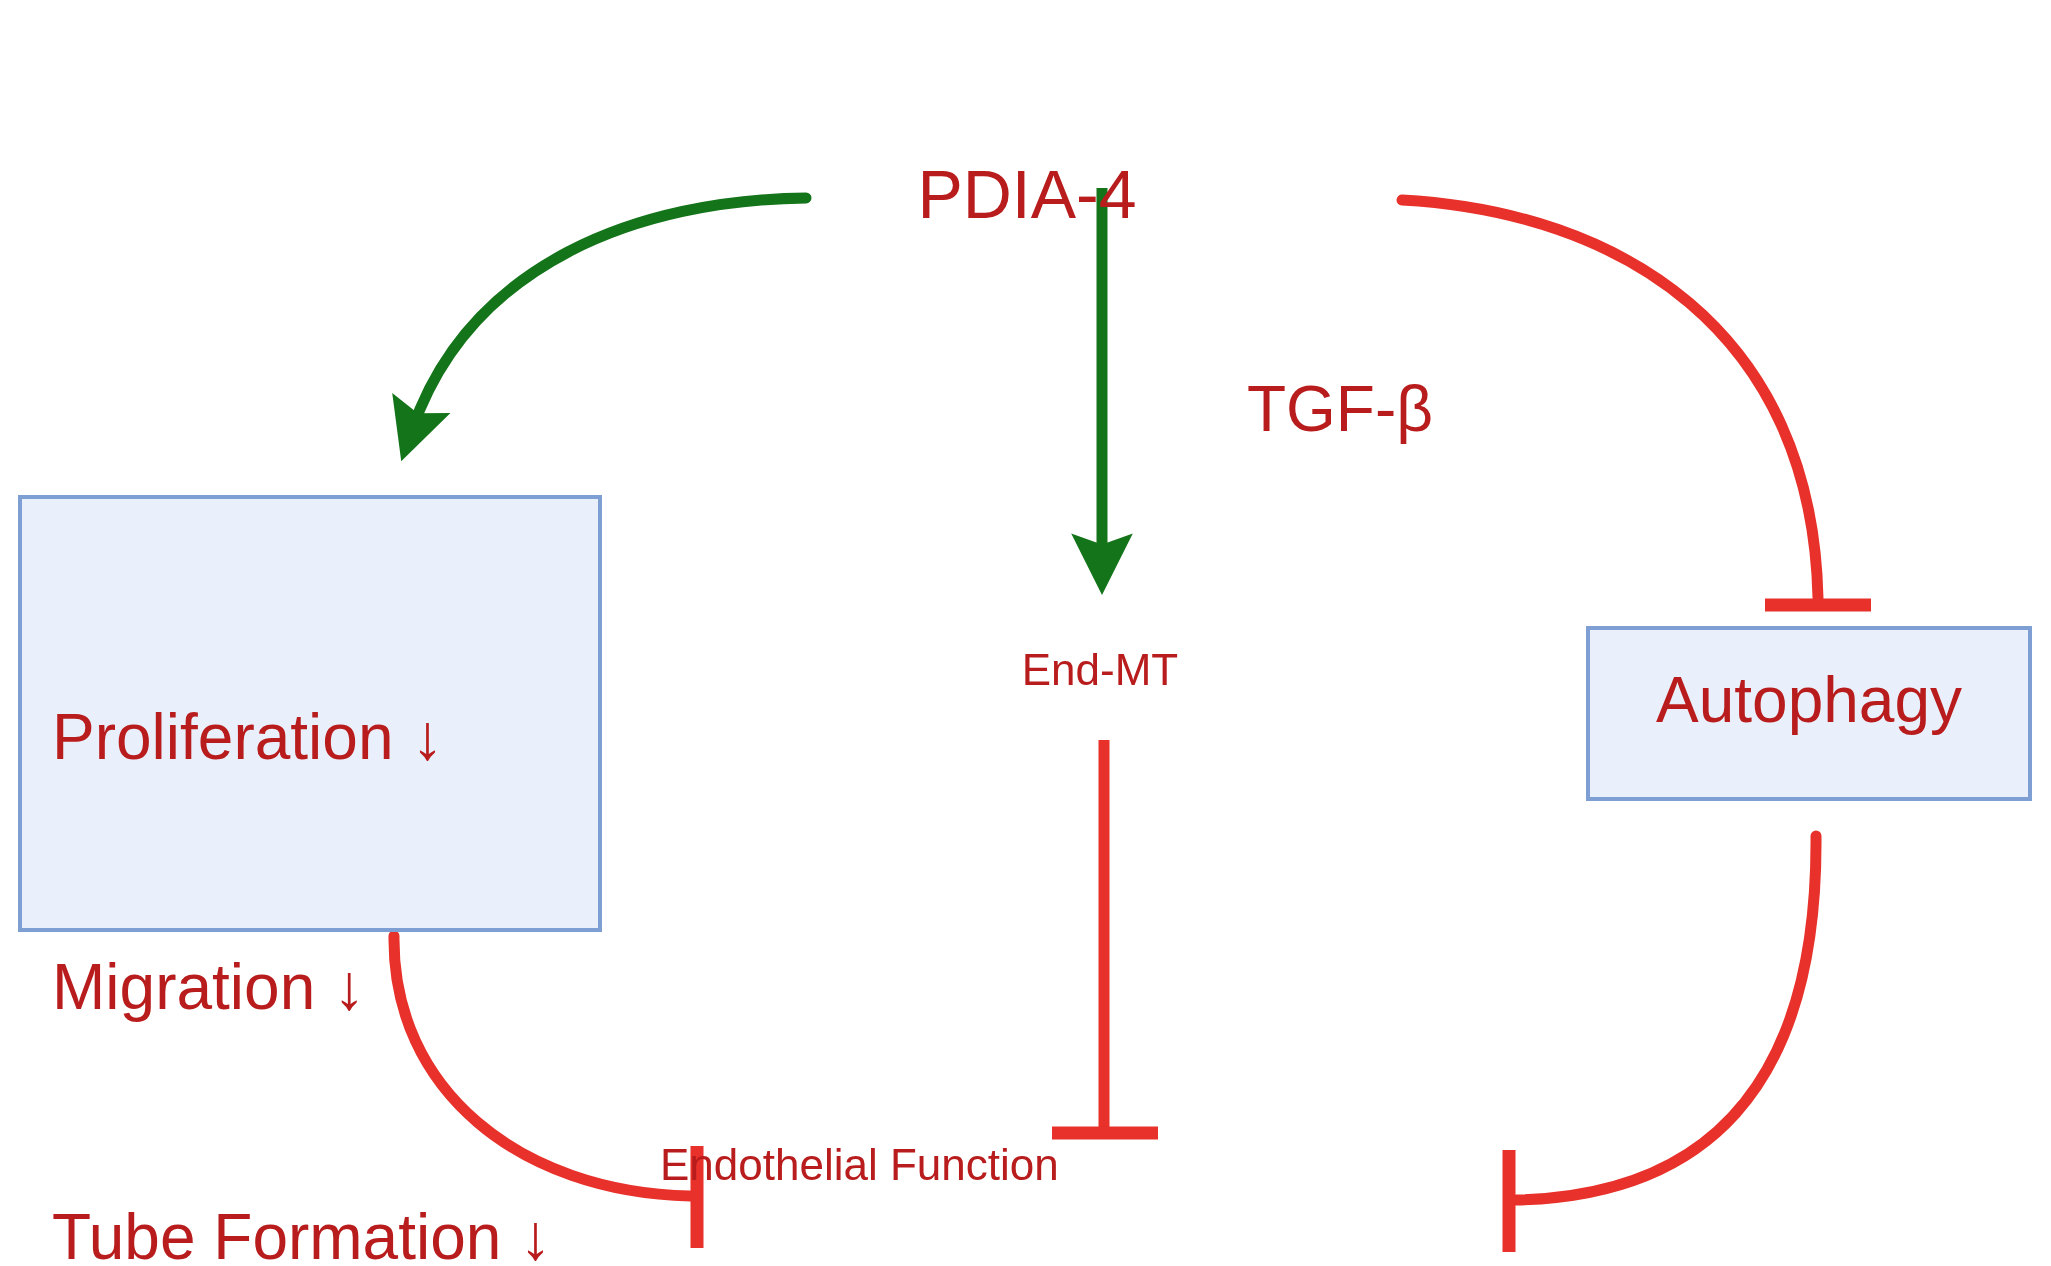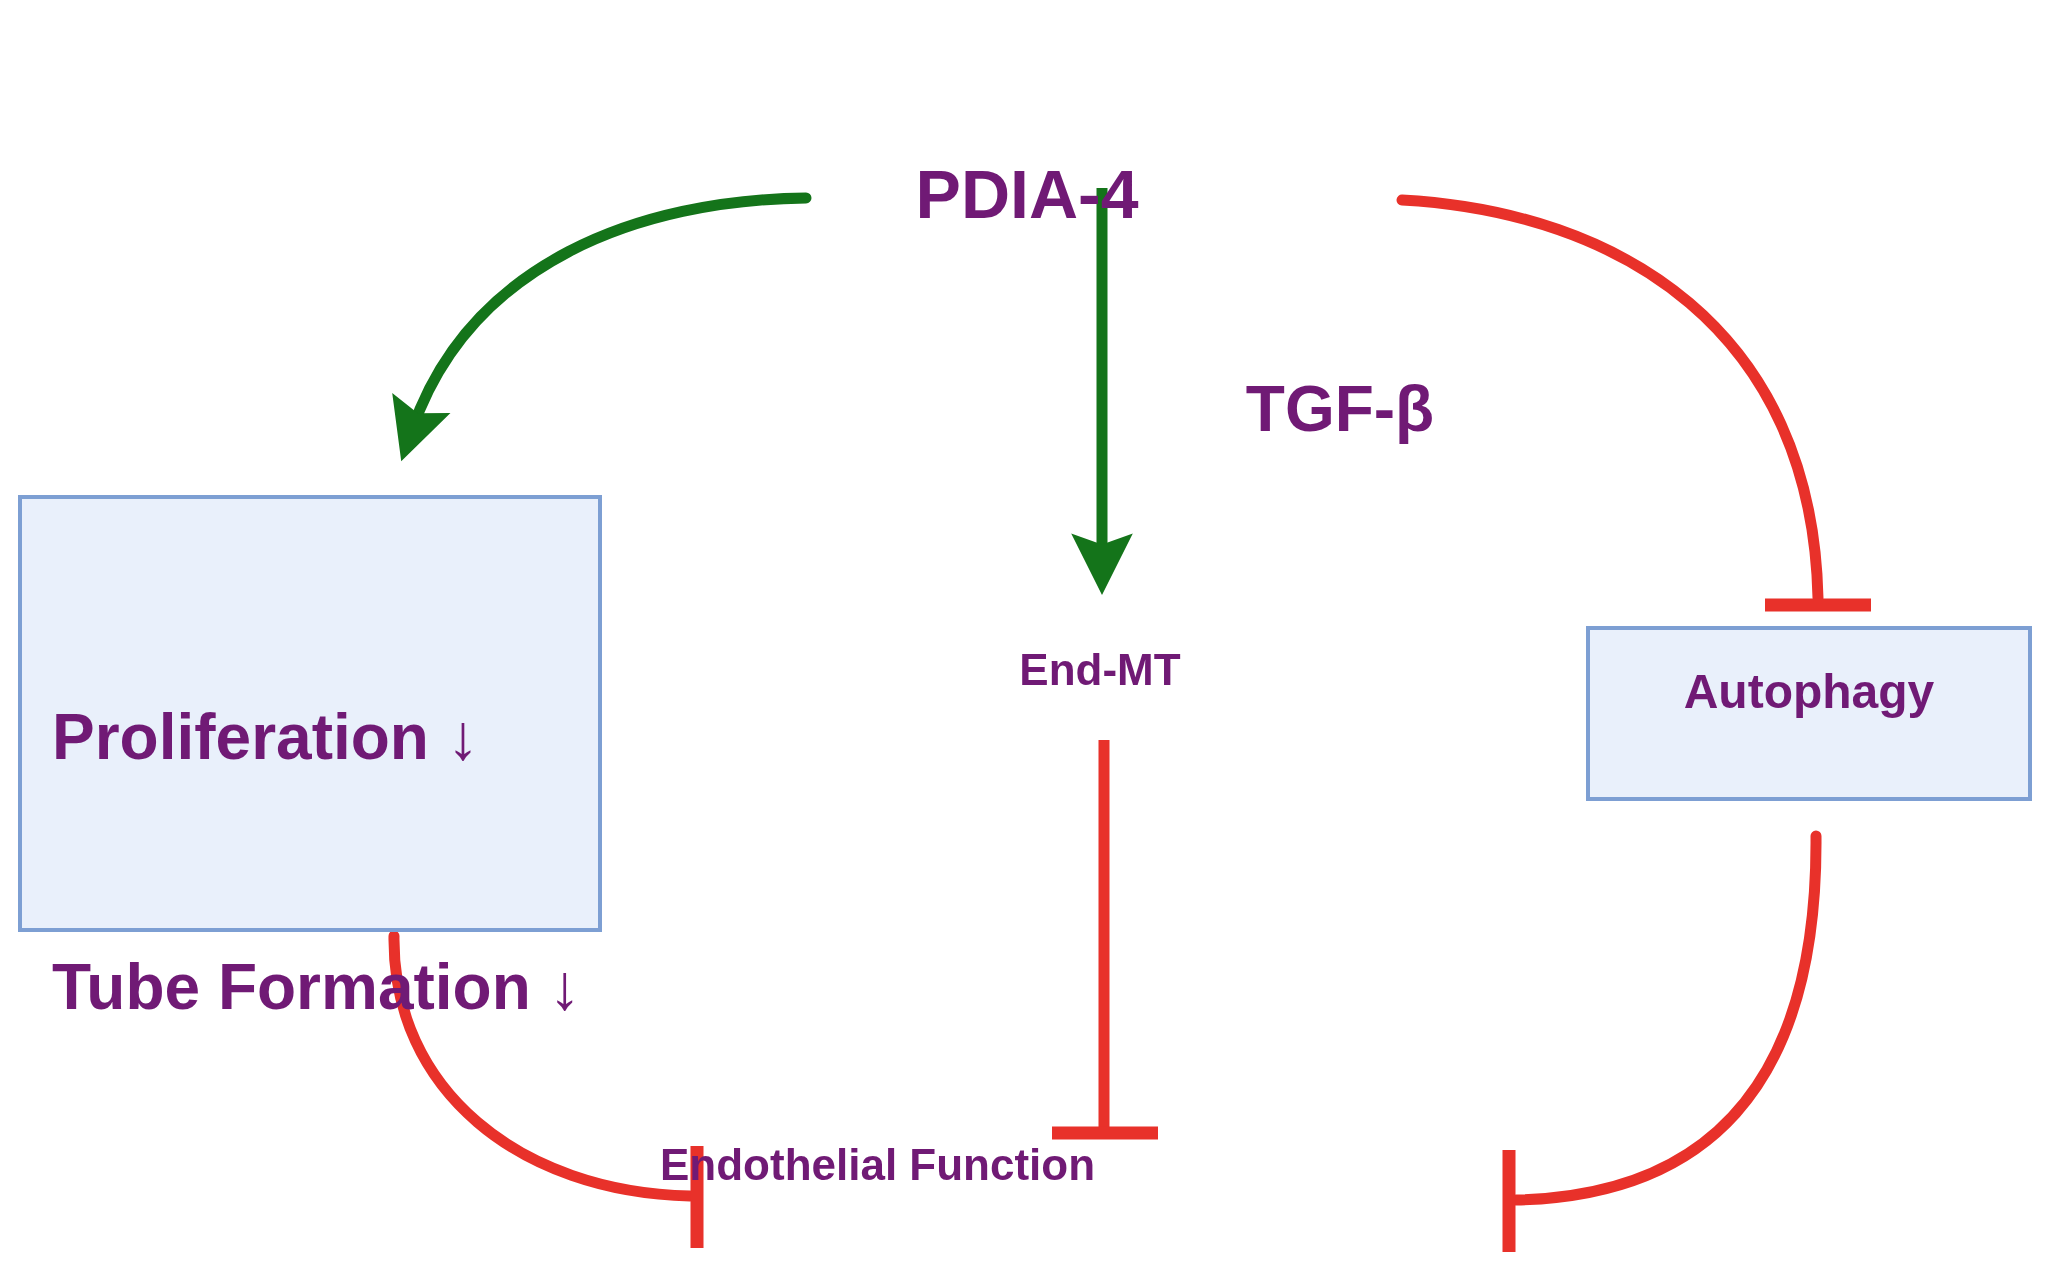--- a/index.html
+++ b/index.html
@@ -19,22 +19,22 @@
   }
   #edges {
     position: absolute;
     left: 0;
     top: 0;
     width: 2051px;
     height: 1266px;
   }
   .node-text {
     position: absolute;
-    color: #701a75;
-    font-weight: 700;
+    color: #b91c1c;
+    font-weight: 400;
     white-space: pre;
     line-height: 1.12;
   }
   .box {
     position: absolute;
     background: #e9f0fb;
     border: 4px solid #7d9fd3;
     box-sizing: border-box;
   }
   
@@ -89,21 +89,21 @@
     left: 1586px;
     top: 626px;
     width: 446px;
     height: 175px;
   }
   #autophagy-label {
     left: 1586px;
     top: 665px;
     width: 446px;
     text-align: center;
-    font-size: 48px;
+    font-size: 64px;
   }
 
   
   #endofn-label {
     left: 660px;
     top: 1140px;
     width: 700px;
     text-align: left;
     font-size: 44px;
   }
@@ -149,20 +149,21 @@
     </g>
   </svg>
 
   <div class="node-text" id="title-block">
     <span id="title-line1">PDIA-4</span>
   </div>
 
   <div class="box" id="effects-box"></div>
   <div class="node-text" id="effects-list">
     <span class="eff-line">Proliferation ↓</span>
+    <span class="eff-line">Migration ↓</span>
     <span class="eff-line">Tube Formation ↓</span>
     
   </div>
 
   <div class="node-text" id="tgf-label">
     <span>TGF-β</span>
   </div>
 
   <div class="node-text" id="endmt-label">End-MT</div>
 

